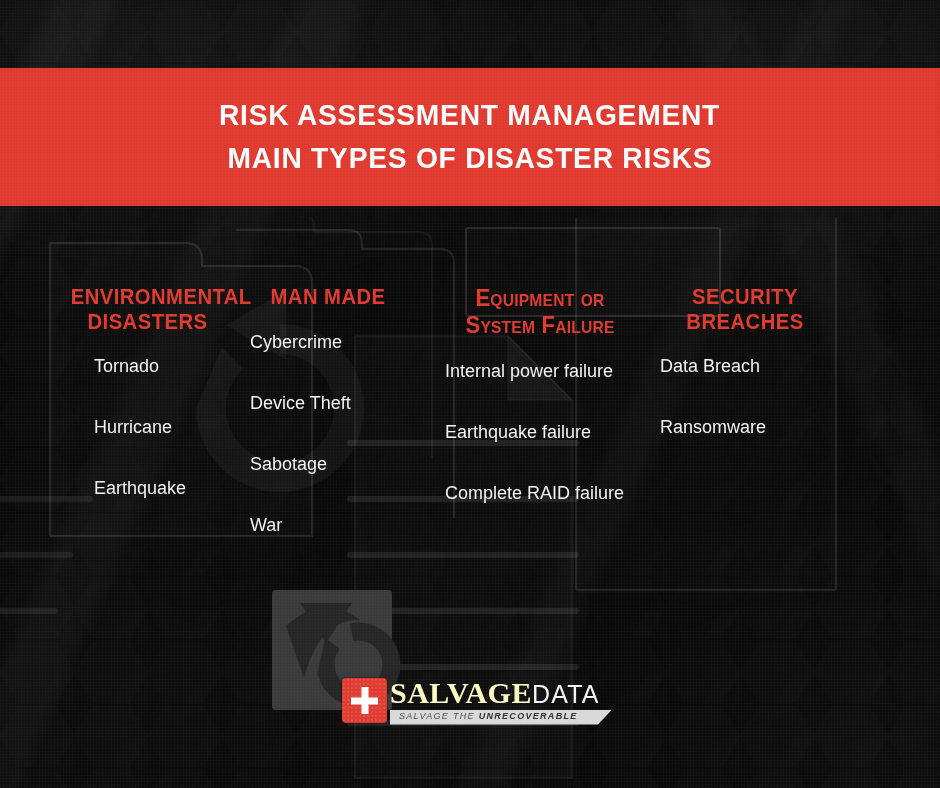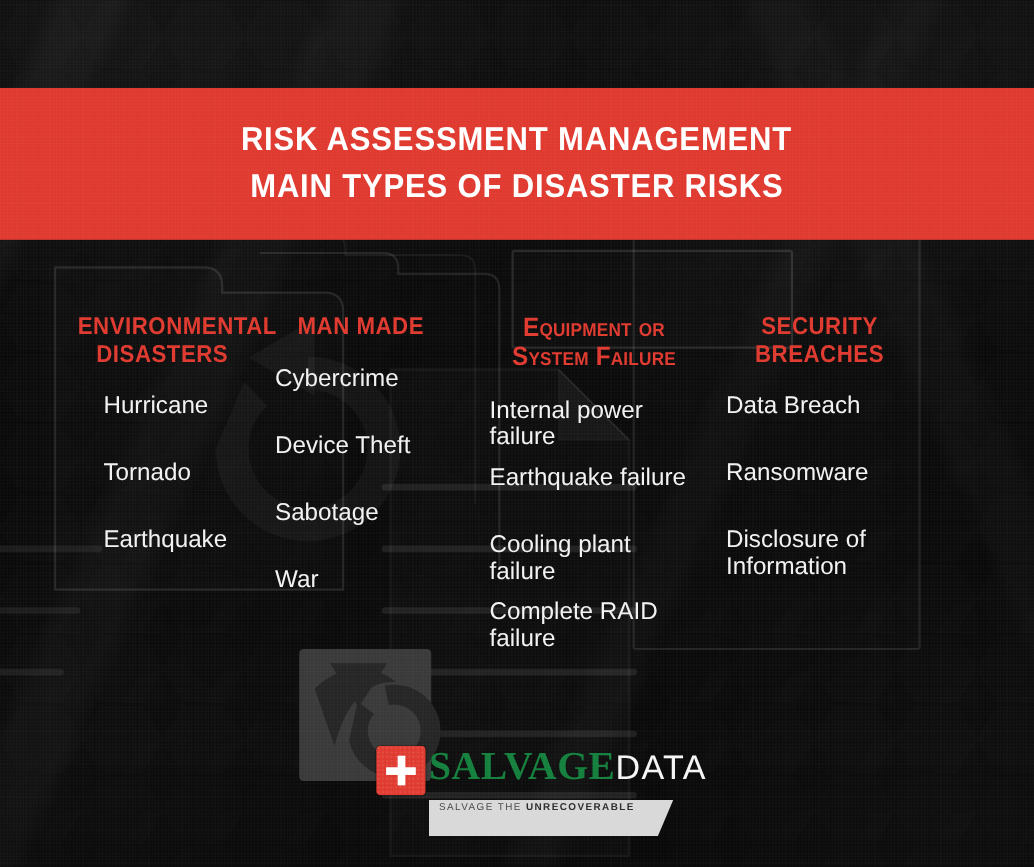--- a/index.html
+++ b/index.html
@@ -62,21 +62,21 @@
     pointer-events: none;
   }
 
   
   .wm { position: absolute; pointer-events: none; }
 
   
   .banner {
     position: absolute;
     left: 0;
-    top: 80px;
+    top: 68px;
     width: 940px;
     height: 138px;
     background: #e03a30;
     display: flex;
     flex-direction: column;
     align-items: center;
     justify-content: center;
   }
   .banner-line {
     color: #ffffff;
@@ -125,21 +125,21 @@
   .col-4 .col-title { width: 170px; }
 
   .items {
     list-style: none;
     margin-top: 22px;
   }
   .items li {
     color: #f2f2f2;
     font-family: "Liberation Sans", sans-serif;
     font-weight: normal;
-    font-size: 22px;
+    font-size: 18px;
     line-height: 1.12;
     height: 61px;
     margin-bottom: 0;
   }
   .col-1 .items { padding-left: 26px; }
   .col-2 .items { padding-left: 2px; }
   .col-3 .items { padding-left: 0px; }
   .col-4 .items { padding-left: 0px; }
 
   
@@ -172,37 +172,38 @@
 
   .logo-text { margin-left: 3px; }
   .logo-word {
     line-height: 0.95;
     white-space: nowrap;
     padding-top: 1px;
   }
   .logo-salvage {
     font-family: "Liberation Serif", serif;
     font-weight: bold;
-    font-size: 36px;
-    color: #15803d;
+    font-size: 30px;
+    color: #fef9c3;
     letter-spacing: 0.5px;
   }
   .logo-data {
     font-family: "Liberation Sans", sans-serif;
     font-weight: normal;
-    font-size: 31px;
+    font-size: 25px;
     color: #f5f5f5;
     letter-spacing: 1.2px;
     text-align: center;
   }
   .logo-tagline-wrap {
     position: relative;
-    margin-top: 14px;
-    height: 33px;
+    margin-top: 2px;
+    height: 15px;
     width: 222px;
+    font-style: italic;
   }
   .logo-tagline-bar {
     position: absolute;
     inset: 0;
     background: #d9d9d9;
     clip-path: polygon(0 0, 100% 0, calc(100% - 14px) 100%, 0 100%);
   }
   .logo-tagline {
     position: absolute;
     left: 9px;
@@ -299,22 +300,22 @@
   </div>
 
   <div class="columns">
 
     <div class="col col-1">
       <div class="col-title">
         <div>ENVIRONMENTAL</div>
         <div>DISASTERS</div>
       </div>
       <ul class="items">
+        <li>Tornado</li>
         <li>Hurricane</li>
-        <li>Tornado</li>
         <li>Earthquake</li>
       </ul>
     </div>
 
     <div class="col col-2">
       <div class="col-title">
         <div>MAN MADE</div>
       </div>
       <ul class="items">
         <li>Cybercrime</li>
@@ -325,34 +326,32 @@
     </div>
 
     <div class="col col-3">
       <div class="col-title">
         <div>Equipment or</div>
         <div>System Failure</div>
       </div>
       <ul class="items">
         <li>Internal power failure</li>
         <li>Earthquake failure</li>
-        <li>Cooling plant failure</li>
         <li>Complete RAID failure</li>
       </ul>
     </div>
 
     <div class="col col-4">
       <div class="col-title">
         <div>SECURITY</div>
         <div>BREACHES</div>
       </div>
       <ul class="items">
         <li>Data Breach</li>
         <li>Ransomware</li>
-        <li>Disclosure of Information</li>
       </ul>
     </div>
   </div>
 
   <div class="logo">
     <div class="logo-mark"></div>
     <div class="logo-text">
       <div class="logo-word">
         <span class="logo-salvage">SALVAGE</span><span class="logo-data">DATA</span>
       </div>

